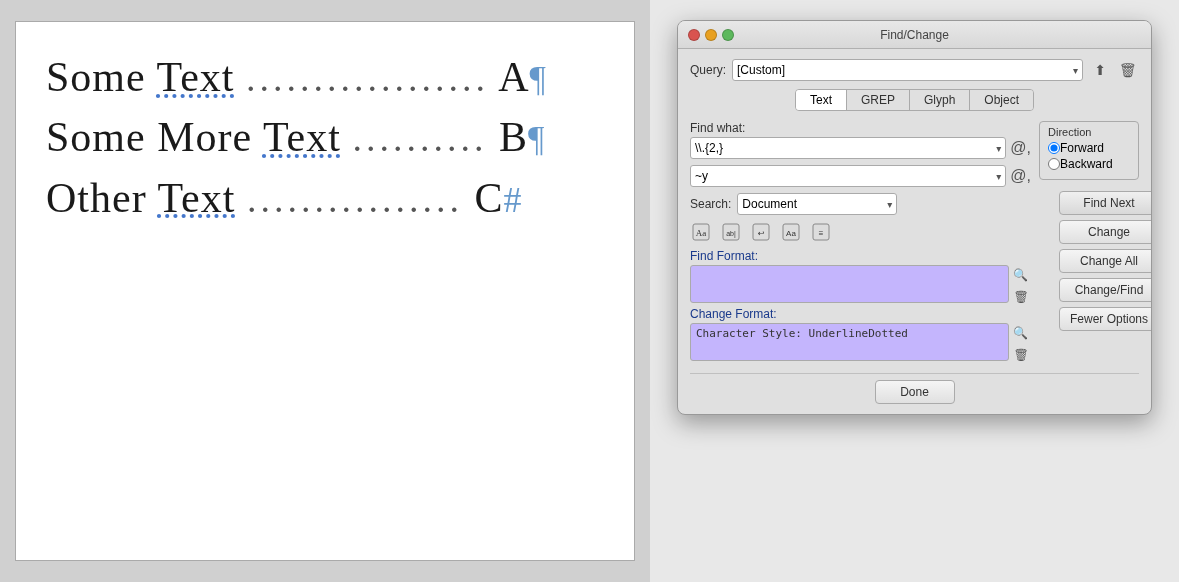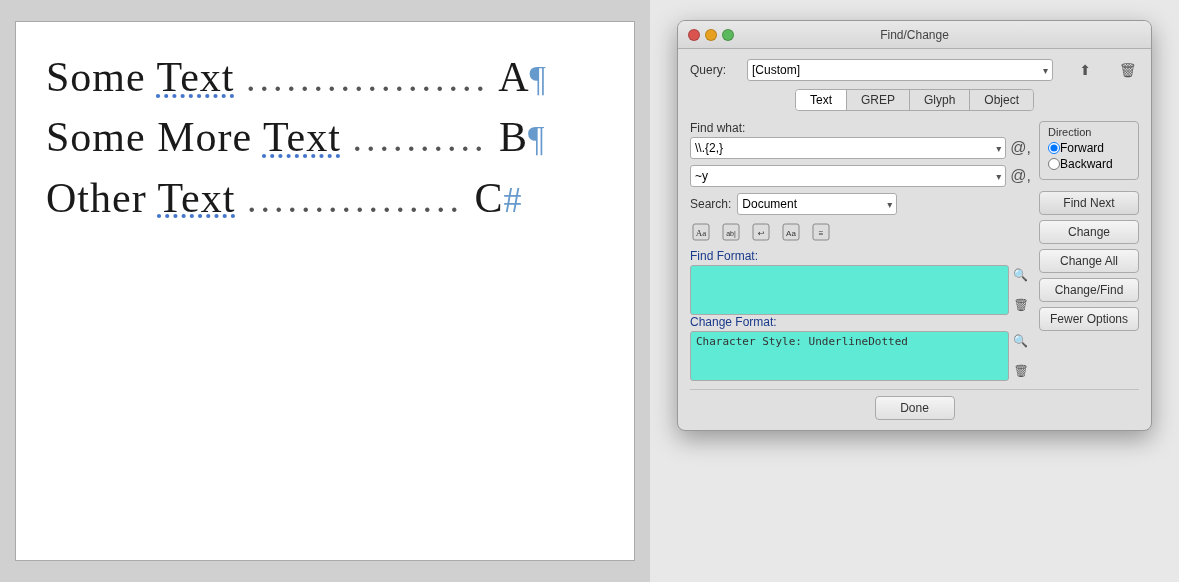--- a/index.html
+++ b/index.html
@@ -114,21 +114,21 @@
     }
 
     .dialog-body {
       padding: 10px 12px 10px 12px;
     }
 
     
     .query-row {
       display: flex;
       align-items: center;
-      gap: 21px;
+      gap: 6px;
       margin-bottom: 8px;
     }
     .query-label {
       font-size: 12px;
       color: #333;
       font-weight: 500;
     }
     .query-select-wrap {
       flex: 1;
       position: relative;
@@ -349,22 +349,22 @@
       font-weight: 500;
       margin-bottom: 2px;
     }
     .format-row {
       display: flex;
       align-items: stretch;
       gap: 2px;
     }
     .format-textarea {
       flex: 1;
-      height: 50px;
-      background: #5eead4;
+      height: 38px;
+      background: #c4b5fd;
       border: 1px solid #aaa;
       border-radius: 3px;
       padding: 3px 5px;
       font-size: 11px;
       color: #333;
       resize: none;
       overflow: auto;
     }
     .format-side-btns {
       display: flex;
@@ -382,20 +382,21 @@
     .action-btn {
       width: 100%;
       height: 24px;
       font-size: 12px;
       background: linear-gradient(to bottom, #f5f5f5, #e0e0e0);
       border: 1px solid #aaa;
       border-radius: 4px;
       cursor: pointer;
       color: #333;
       text-align: center;
+      margin-left: 20px;
     }
     .action-btn.primary {
       background: linear-gradient(to bottom, #f0f0f0, #d8d8d8);
       font-weight: 500;
     }
 
     
     .done-row {
       display: flex;
       justify-content: center;

